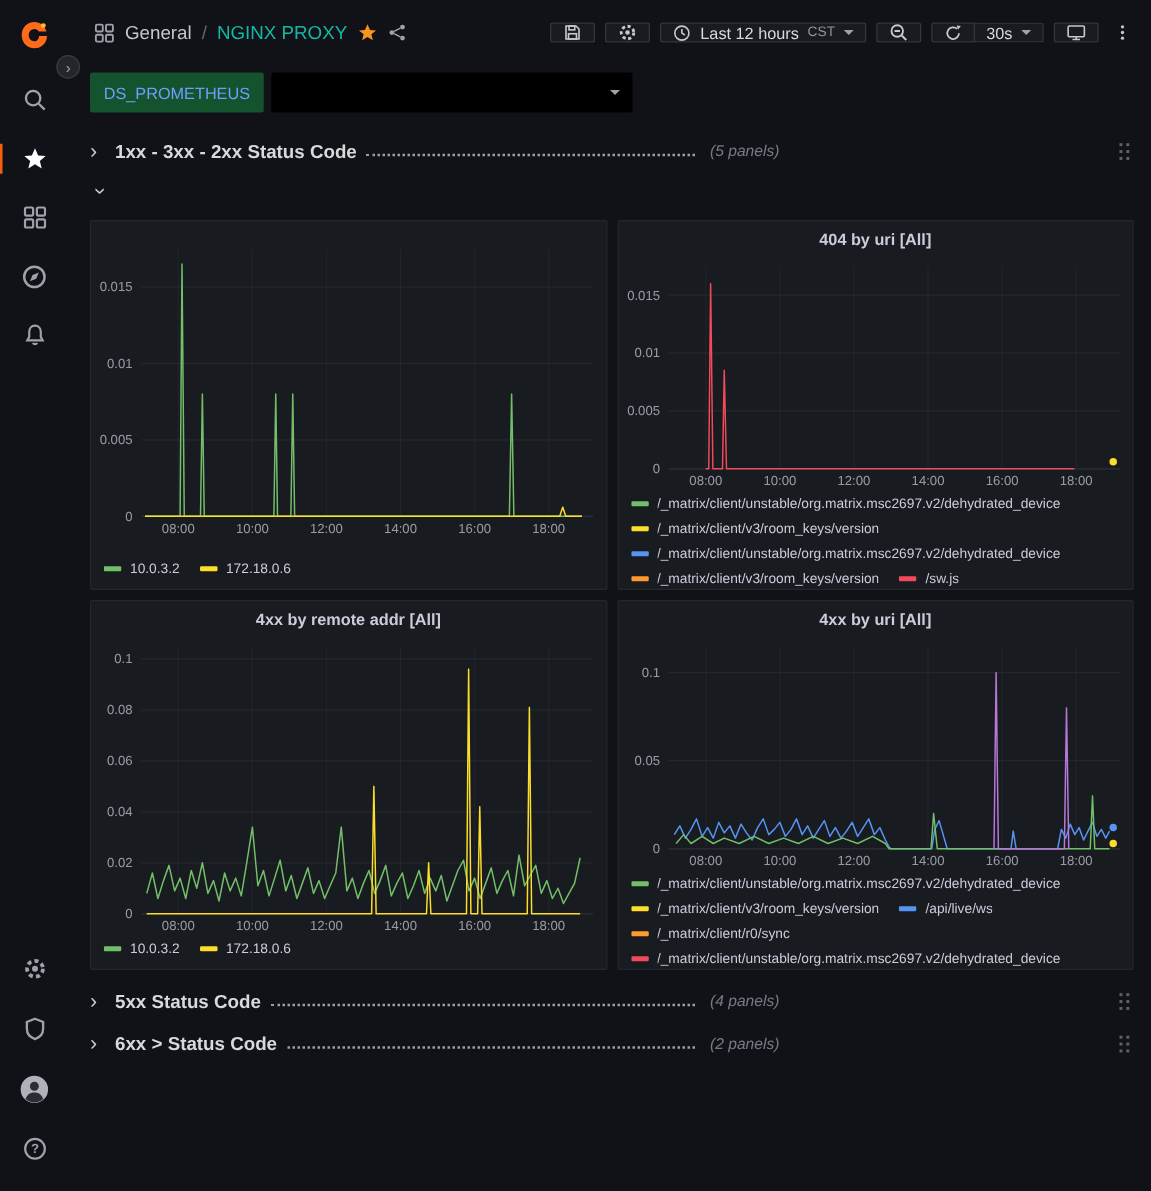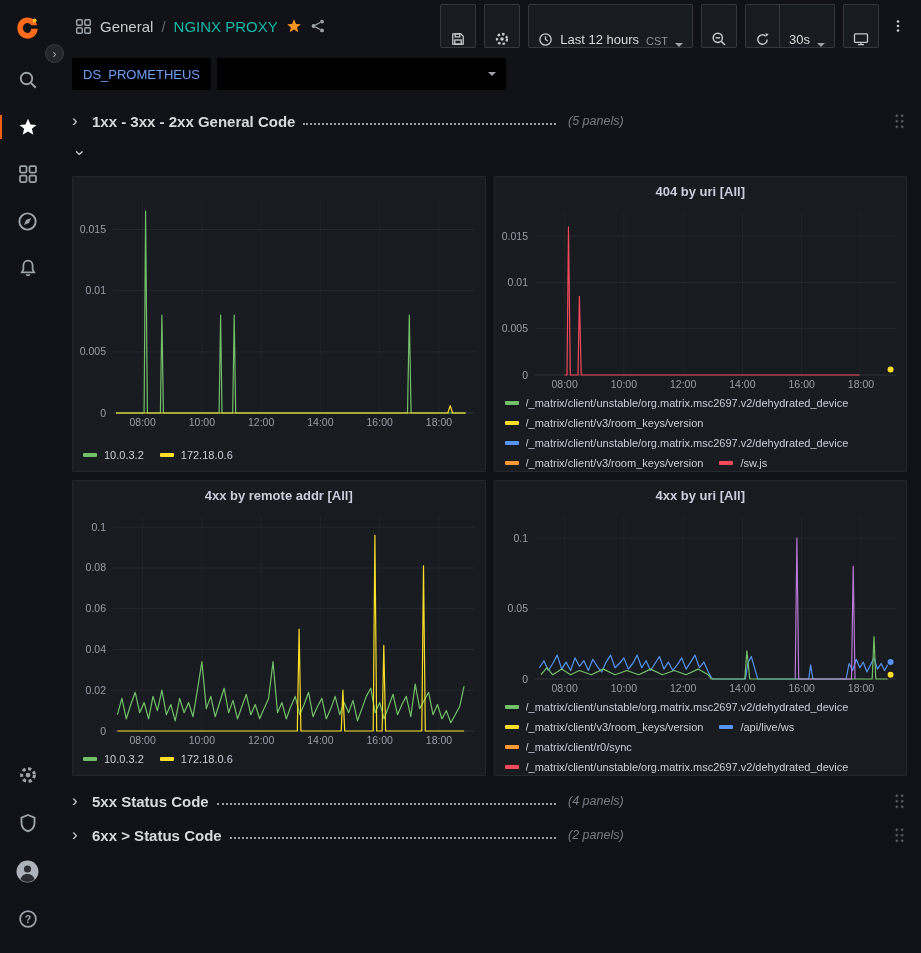--- a/index.html
+++ b/index.html
@@ -21,35 +21,35 @@
     cursor:pointer;z-index:5;padding:0}
 
   
   .main{flex:1;display:flex;flex-direction:column;min-width:0}
   .topbar{height:52px;display:flex;align-items:center;padding:0 12px 0 20px}
   .breadcrumb{display:flex;align-items:center;gap:8px;font-size:15px}
   .crumb-section{color:#c7c8cc;cursor:pointer}
   .crumb-sep{color:rgba(204,204,220,0.45)}
   .crumb-title{color:#14b8a6;font-weight:500;cursor:pointer}
   .topbar-right{margin-left:auto;display:flex;align-items:center;gap:8px}
-  .tb-btn{height:44px;min-width:32px;background:#181b1f;border:1px solid rgba(204,204,220,0.16);
-    border-radius:2px;display:flex;align-items:flex-end;justify-content:center;gap:7px;color:#d8d9da;
+  .tb-btn{height:16px;min-width:32px;background:#181b1f;border:1px solid rgba(204,204,220,0.16);
+    border-radius:2px;display:flex;align-items:center;justify-content:center;gap:7px;color:#d8d9da;
     font-size:13px;padding:0 9px;cursor:pointer;font-family:inherit}
   .tb-btn .tz{font-size:11px;color:#8e949e}
   .btn-group{display:flex}
   .btn-group .tb-btn:first-child{border-radius:2px 0 0 2px}
   .btn-group .tb-btn:last-child{border-left:none;border-radius:0 2px 2px 0}
   .kebab-btn{background:none;border:none;width:22px;height:32px;display:flex;align-items:center;justify-content:center;cursor:pointer}
   .caret{width:0;height:0;border-left:4px solid transparent;border-right:4px solid transparent;
     border-top:4px solid #9da2ab;display:inline-block}
 
   
   .filterbar{display:flex;align-items:center;gap:16px;padding:6px 14px 10px 17px}
   .fgroup{display:flex;align-items:center;gap:6px}
-  .chip{height:32px;display:flex;align-items:center;padding:0 11px;background:#000000;border-radius:2px;
+  .chip{height:32px;display:flex;align-items:center;padding:0 11px;background:#14532d;border-radius:2px;
     font-size:13px;cursor:pointer}
   .chip.lbl{color:#6e9fff;font-weight:500}
   .chip.val{color:#d8d9da;gap:9px}
   .select-black{width:289px;height:32px;background:#000;border-radius:2px;display:flex;align-items:center;
     justify-content:flex-end;padding:0 10px;cursor:pointer}
 
   
   .dash{flex:1;padding:2px 14px 0 17px;overflow:hidden}
   .row-header{display:flex;align-items:center;height:30px;margin:4px 0 2px;cursor:pointer}
   .chev{width:20px;font-size:17px;color:#ccccdc;flex:0 0 20px}
@@ -252,21 +252,21 @@
           <span class="caret"></span>
         </div>
       </div>
     </div>
 
     <div class="dash">
 
       <div class="row-header">
         <span class="chev">›</span>
         <div class="row-title-group">
-          <span class="row-title">1xx - 3xx - 2xx General Code</span>
+          <span class="row-title">1xx - 3xx - 2xx Status Code</span>
           <span class="dots"></span>
         </div>
         <span class="row-count">(5 panels)</span>
         <span class="spacer"></span>
         <span class="drag-handle"></span>
       </div>
 
       <div class="row-header">
         <span class="chev rot">›</span>
         <span class="row-count"></span>

